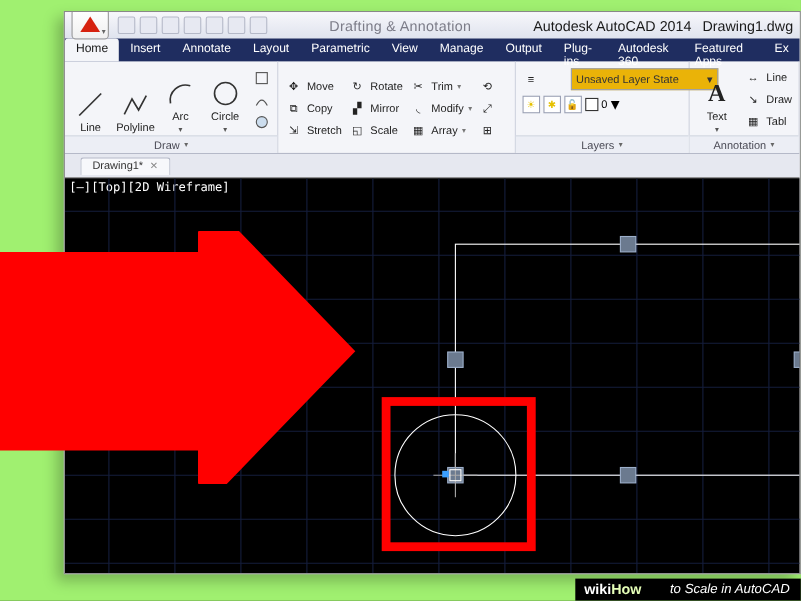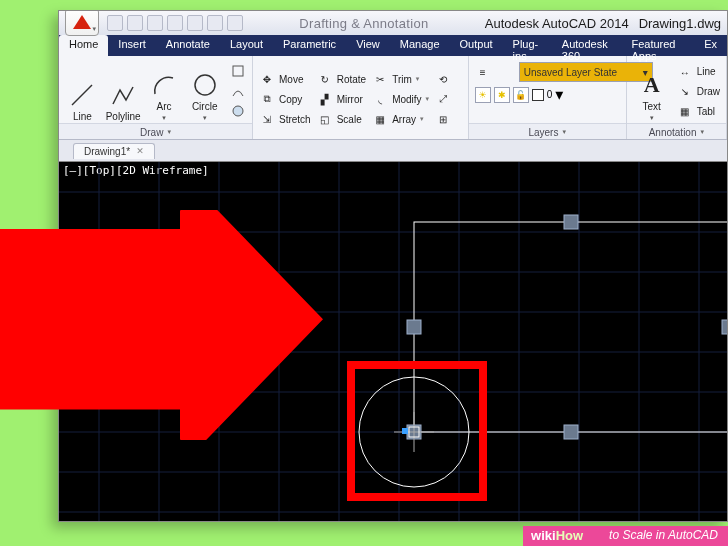--- a/index.html
+++ b/index.html
@@ -47,21 +47,21 @@
   .crosshair line { stroke:#aaa; stroke-width:1;}
   .obj-rect { stroke:#fff; stroke-width:1; fill:none; }
   .obj-circle { stroke:#fff; stroke-width:1; fill:none; }
   .grip { fill:#6b7a8f; stroke:#9db0cb; stroke-width:1;}
   .red-box { stroke:#ff0000; stroke-width:8; fill:none; }
   .cursor-box { stroke:#fff; stroke-width:1; fill:none; }
   .cursor-dot { fill:#3aa0ff; }
   
   .arrow-overlay { position:absolute; left:0; top:210px; width:370px; height:230px; pointer-events:none; }
   
-  .watermark { position:absolute; right:0; bottom:0; height:20px; background:#ec4899; color:#fff; font-size:12px; padding:2px 10px 18px 86px; font-style:italic; }
+  .watermark { position:absolute; right:0; bottom:0; height:20px; background:#000000; color:#fff; font-size:12px; padding:2px 10px 18px 86px; font-style:italic; }
   .watermark .wiki { position:absolute; left:8px; top:2px; font-style:normal; font-weight:bold; color:#fff; font-size:13px; }
   .watermark .how { color:#e6ffb8; }
 </style>
 </head>
 <body>
 
 <div class="page-bg"></div>
 
 <div class="app-window">
 

